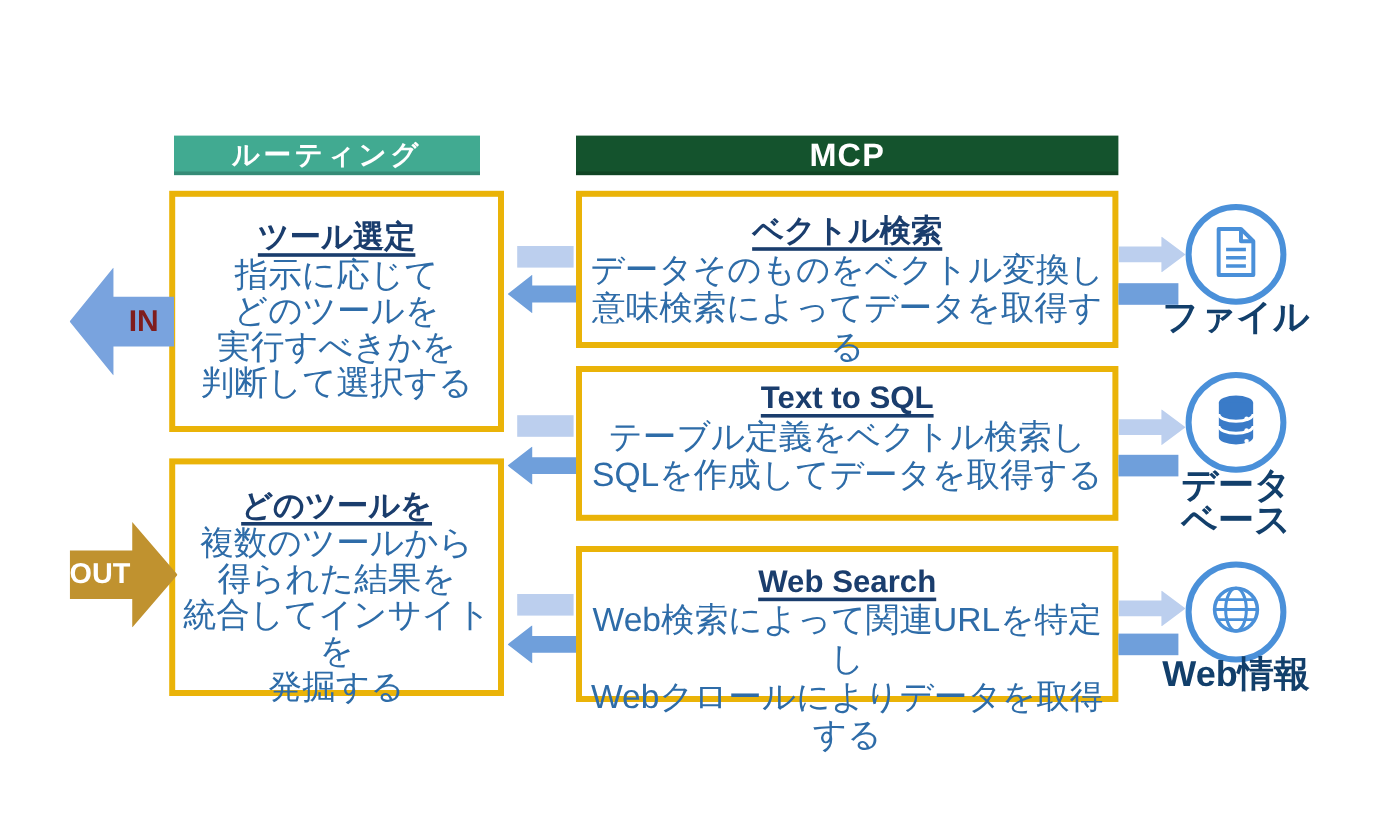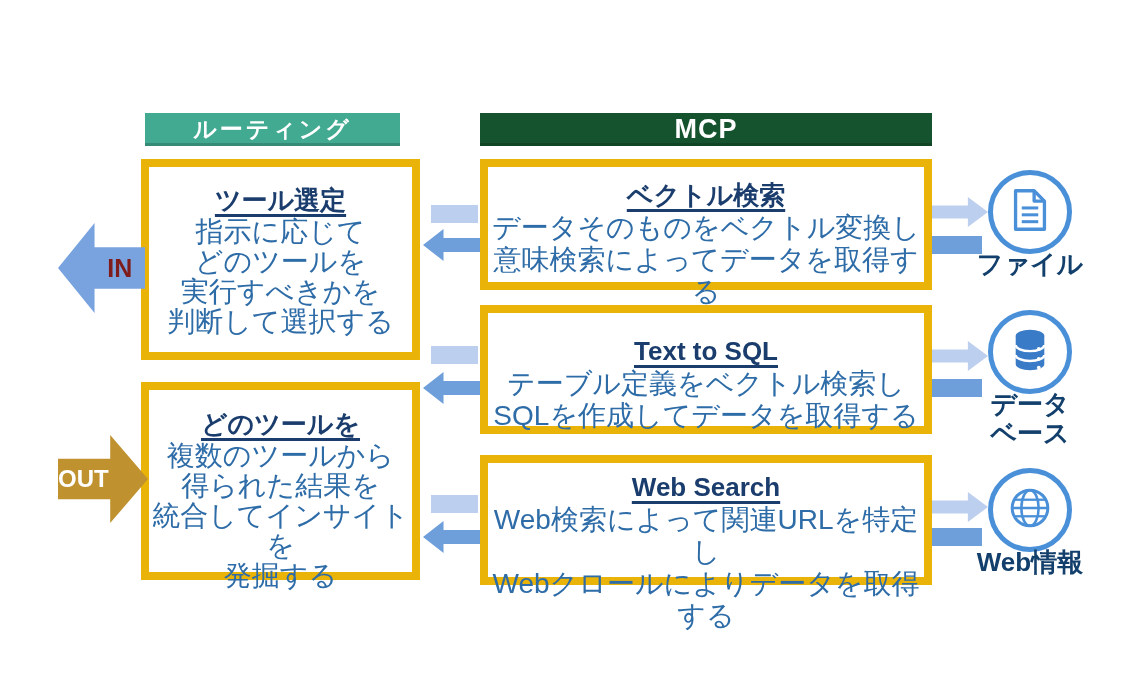--- a/index.html
+++ b/index.html
@@ -8,27 +8,27 @@
     font-family:"Liberation Sans","DejaVu Sans",sans-serif;
   }
   .hdr{
     position:absolute;height:33px;display:flex;align-items:center;justify-content:center;
     color:#ffffff;font-weight:bold;box-shadow:inset 0 -3px rgba(0,0,0,0.18);
   }
   .hdr-routing{left:145px;top:113px;width:255px;background:#41AA91;font-size:23px;letter-spacing:3px;}
   .hdr-mcp{left:480px;top:113px;width:452px;background:#14532d;font-size:27px;letter-spacing:1px;}
 
   .box{
-    position:absolute;background:#ffffff;border:8px solid #eab308;box-sizing:border-box;
+    position:absolute;background:#ffffff;border:5px solid #eab308;box-sizing:border-box;
     text-align:center;
   }
   .lbox1{left:141px;top:159px;width:279px;height:201px;padding-top:16px;}
   .lbox2{left:141px;top:382px;width:279px;height:198px;padding-top:17px;}
   .cbox1{left:480px;top:159px;width:452px;height:131px;padding-top:11px;}
-  .cbox2{left:480px;top:305px;width:452px;height:129px;padding-top:21px;}
+  .cbox2{left:480px;top:305px;width:452px;height:129px;padding-top:4px;}
   .cbox3{left:480px;top:455px;width:452px;height:130px;padding-top:7px;}
   .box-title{
     color:#1A3D6D;font-weight:bold;font-size:26px;line-height:34px;
     text-decoration:underline;text-decoration-thickness:2.5px;text-underline-offset:5px;
   }
   .box-line{color:#2E6CA8;font-size:28px;line-height:30px;}
   .cline{line-height:32px;}
 
   
   .lrect{position:absolute;width:47px;height:18px;background:#BCCFEE;}
@@ -61,21 +61,21 @@
   }
 
   
   .circle{
     position:absolute;left:988px;width:84px;height:84px;border-radius:50%;
     border:5px solid #4A90D9;box-sizing:border-box;background:#ffffff;
     display:flex;align-items:center;justify-content:center;
   }
   .src-label{
     position:absolute;left:955px;width:150px;text-align:center;
-    color:#123F6B;font-weight:bold;font-size:26px;line-height:29px;
+    color:#123F6B;font-weight:bold;font-size:30px;line-height:29px;
   }
 </style>
 </head>
 <body>
 
 <div id="canvas">
 
   <div class="hdr hdr-routing">ルーティング</div>
   <div class="hdr hdr-mcp">MCP</div>
 

